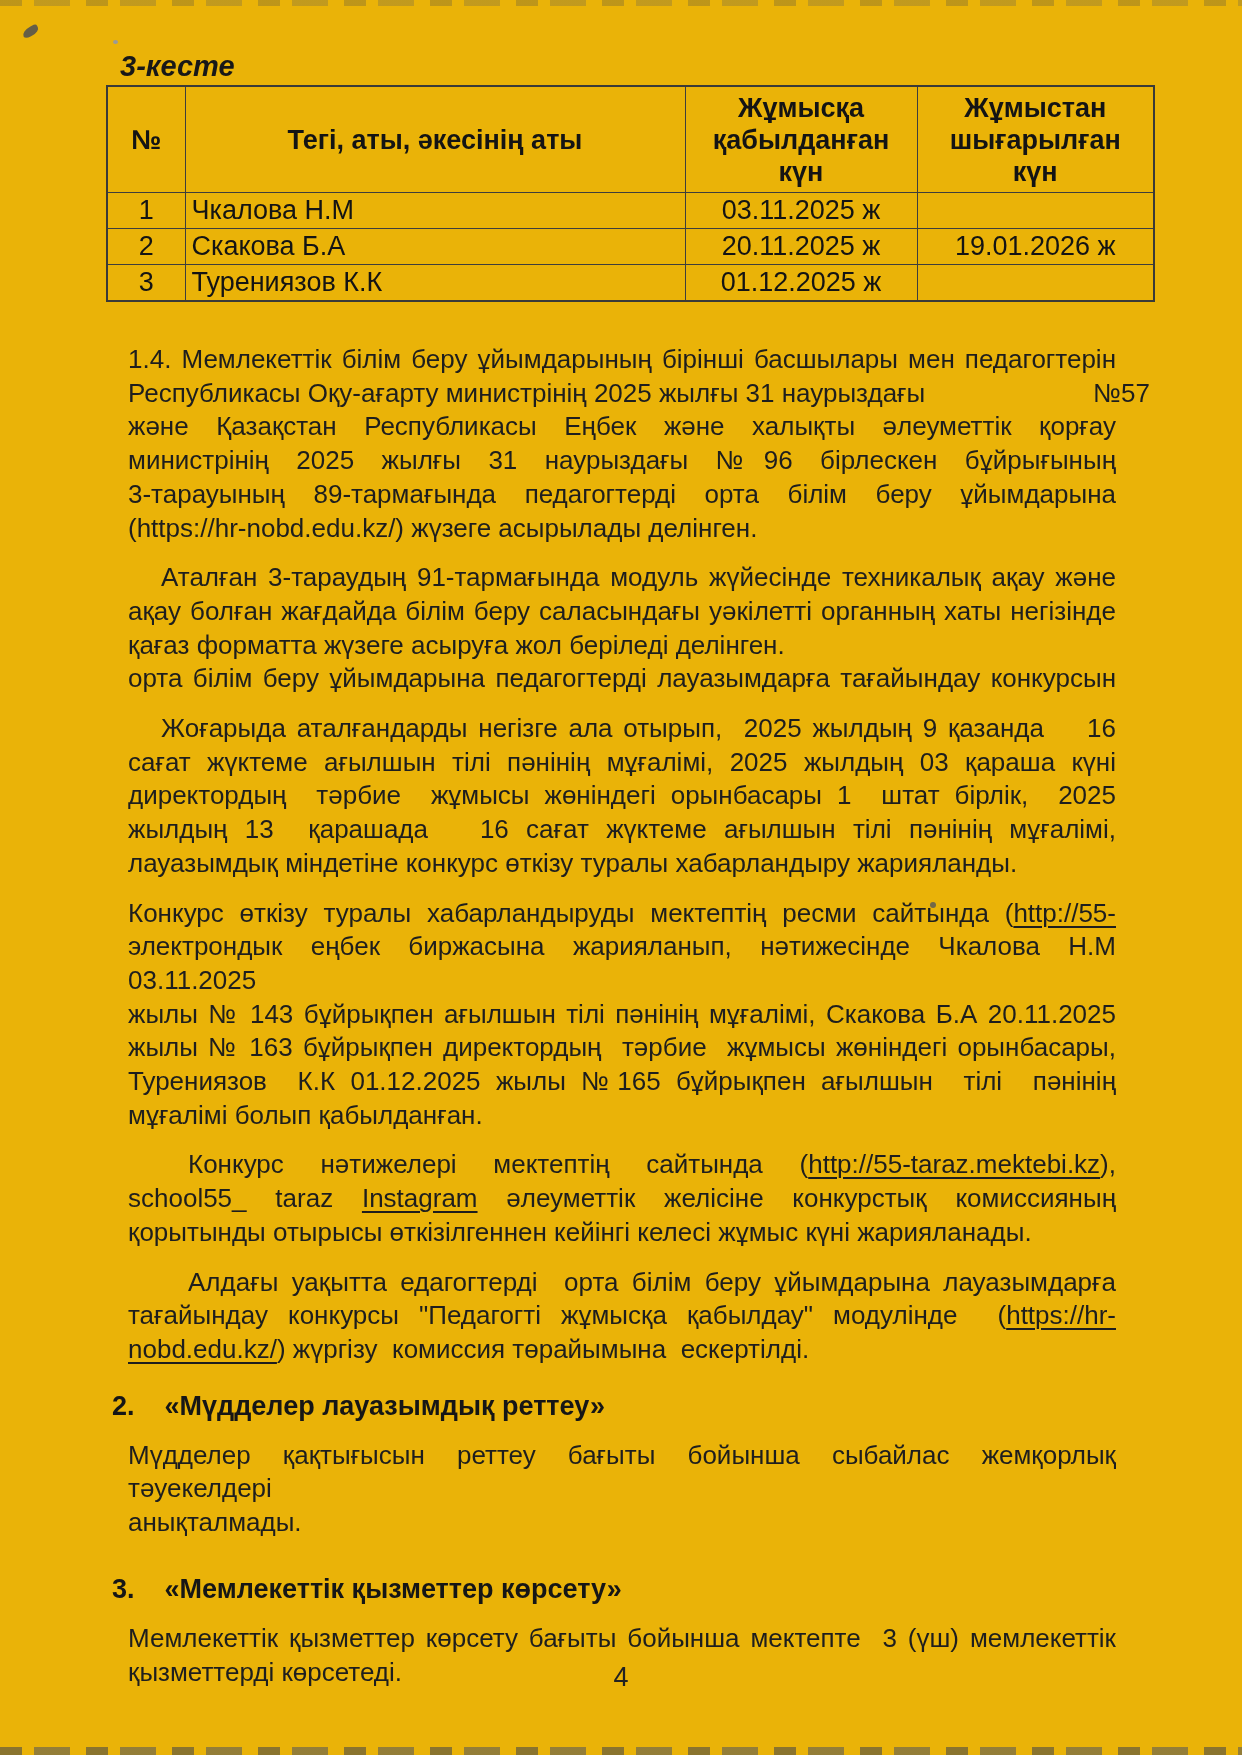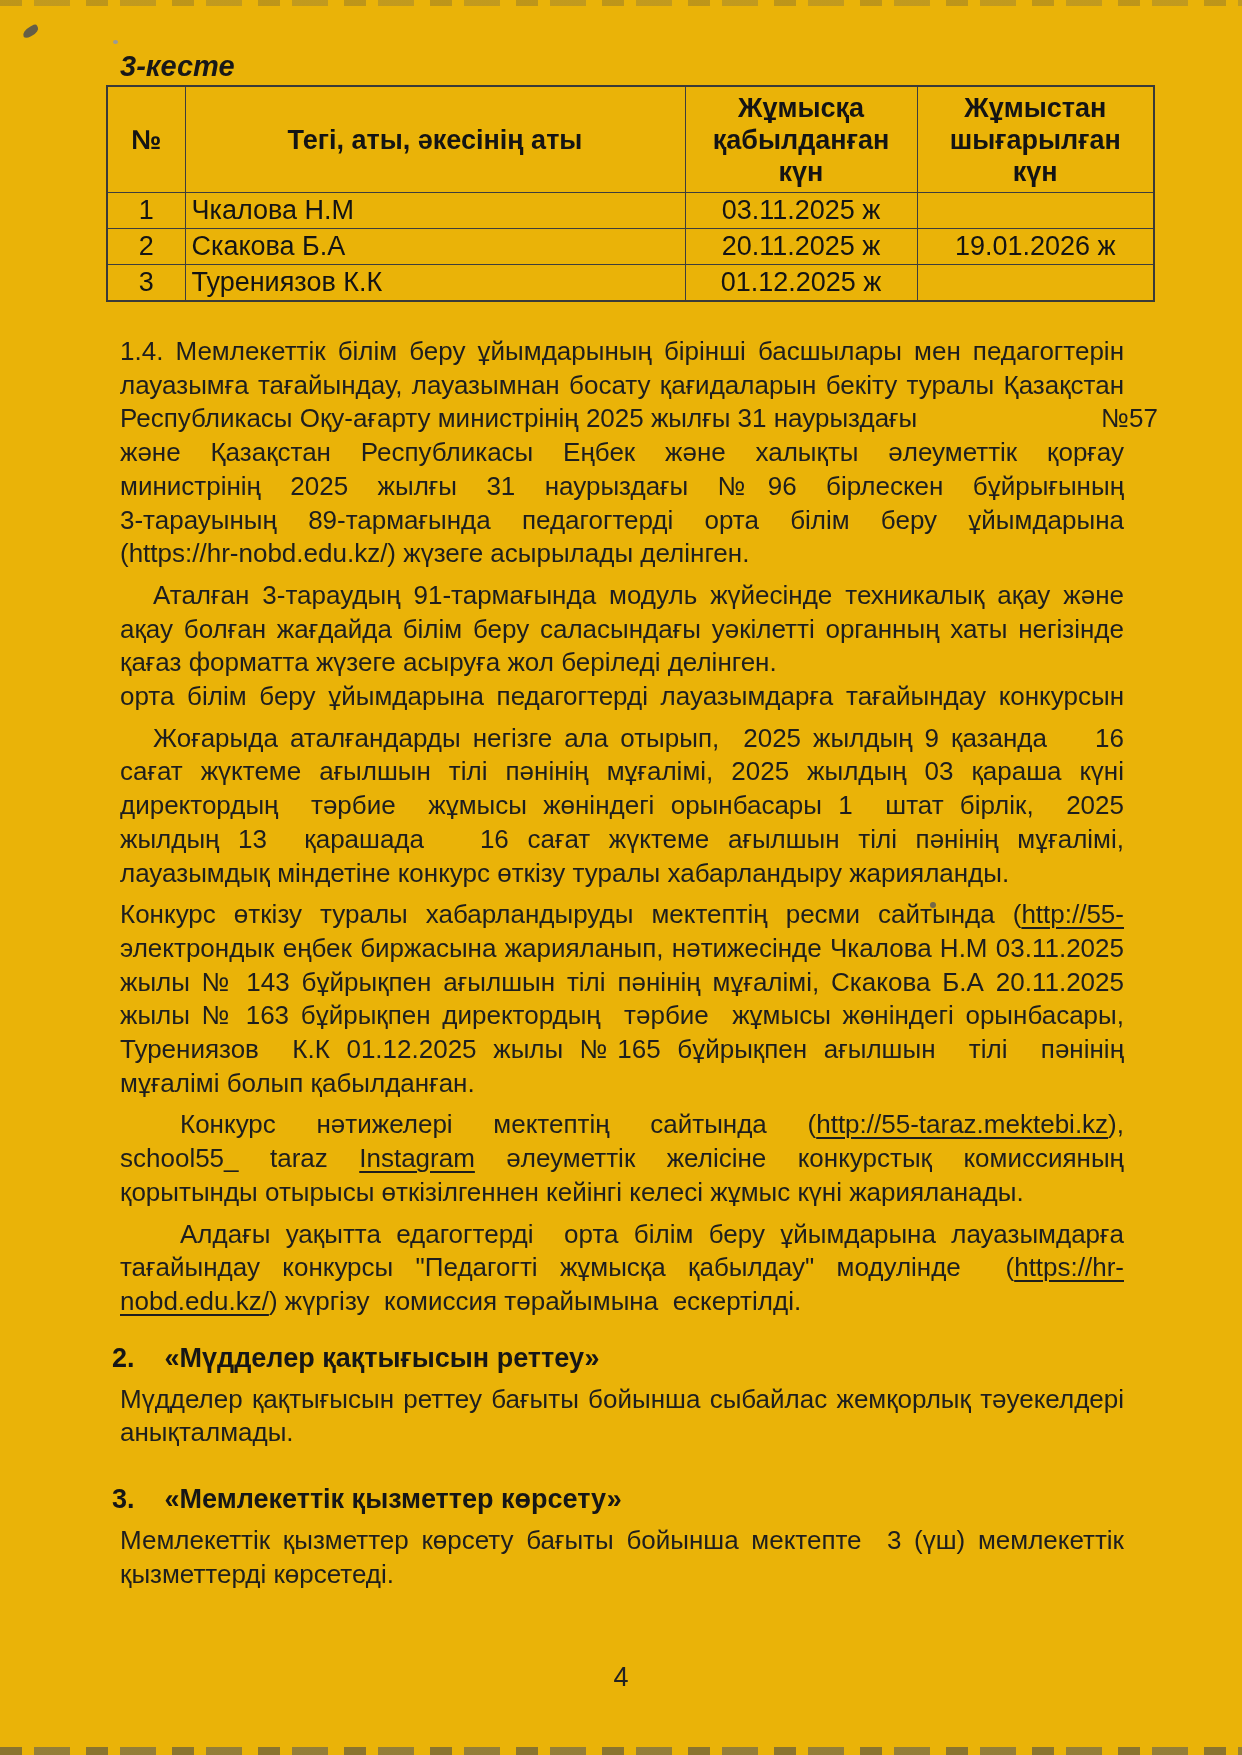--- a/index.html
+++ b/index.html
@@ -34,21 +34,21 @@
     padding:2px 6px;vertical-align:middle;overflow:hidden;}
   table.doc-table th{font-weight:bold;text-align:center;line-height:32px;height:101px;padding:2px 10px;}
   table.doc-table td{height:31px;line-height:29px;}
   table.doc-table{border:2.5px solid #3a3a38;}
   td.c-num{text-align:center;}
   td.c-name{text-align:left;padding-left:44px;}
   td.c-date{text-align:center;}
 
   .doc-body{position:absolute;left:112px;top:327px;width:1020px;
     font-size:26px;line-height:33.7px;color:#1e1e1e;}
-  .para{margin:8px;}
+  .para{margin:16px;}
   .line{text-align:justify;text-align-last:justify;}
   .line.noj{text-align-last:auto;}
   .line span{white-space:pre-wrap;}
   .u{text-decoration:underline;text-decoration-thickness:1.5px;text-underline-offset:4px;}
   .fr{float:right;margin-right:-34px;}
 
   .heading{display:flex;gap:30px;font-weight:bold;font-size:27px;color:#161616;line-height:34px;}
   .heading.gap-small{margin-top:22px;}
   .heading.gap-large{margin-top:32px;}
 
@@ -99,21 +99,20 @@
           <td class="c-name">Турениязов К.К</td>
           <td class="c-date">01.12.2025 ж</td>
           <td class="c-date"></td>
         </tr>
       </tbody>
   </table>
 
   <div class="doc-body">
       <div class="para">
         <div class="line"><span>1.4. Мемлекеттік білім беру ұйымдарының бірінші басшылары мен педагогтерін</span></div>
-        <div class="line"><span>лауазымға тағайындау, лауазымнан босату қағидаларын бекіту туралы Қазақстан</span></div>
         <div class="line noj"><span class="fr">№57</span><span>Республикасы Оқу-ағарту министрінің 2025 жылғы 31 наурыздағы</span></div>
         <div class="line"><span>және Қазақстан Республикасы Еңбек және халықты әлеуметтік қорғау</span></div>
         <div class="line"><span>министрінің 2025 жылғы 31 наурыздағы №96 бірлескен бұйрығының</span></div>
         <div class="line"><span>3-тарауының 89-тармағында педагогтерді орта білім беру ұйымдарына</span></div>
         <div class="line noj"><span>(https://hr-nobd.edu.kz/) жүзеге асырылады делінген.</span></div>
       </div>
       <div class="para">
         <div class="line" style="padding-left: 33px;"><span>Аталған 3-тараудың 91-тармағында модуль жүйесінде техникалық ақау және</span></div>
         <div class="line"><span>ақау болған жағдайда білім беру саласындағы уәкілетті органның хаты негізінде</span></div>
         <div class="line noj"><span>қағаз форматта жүзеге асыруға жол беріледі делінген.</span></div>
@@ -139,21 +138,21 @@
         <div class="line"><span>school55_ taraz </span><span class="u">Instagram</span><span> әлеуметтік желісіне конкурстық комиссияның</span></div>
         <div class="line noj"><span>қорытынды отырысы өткізілгеннен кейінгі келесі жұмыс күні жарияланады.</span></div>
       </div>
       <div class="para">
         <div class="line" style="padding-left: 60px;"><span>Алдағы уақытта едагогтерді  орта білім беру ұйымдарына лауазымдарға</span></div>
         <div class="line"><span>тағайындау конкурсы "Педагогті жұмысқа қабылдау" модулінде  (</span><span class="u">https://hr-</span></div>
         <div class="line noj"><span class="u">nobd.edu.kz/</span><span>) жүргізу  комиссия төрайымына  ескертілді.</span></div>
       </div>
       <div class="heading gap-small">
         <span>2.</span>
-        <span>«Мүдделер қақтығысын реттеу»</span>
+        <span>«Мүдделер лауазымдық реттеу»</span>
       </div>
       <div class="para">
         <div class="line"><span>Мүдделер қақтығысын реттеу бағыты бойынша сыбайлас жемқорлық тәуекелдері</span></div>
         <div class="line noj"><span>анықталмады.</span></div>
       </div>
       <div class="heading gap-large">
         <span>3.</span>
         <span>«Мемлекеттік қызметтер көрсету»</span>
       </div>
       <div class="para">

